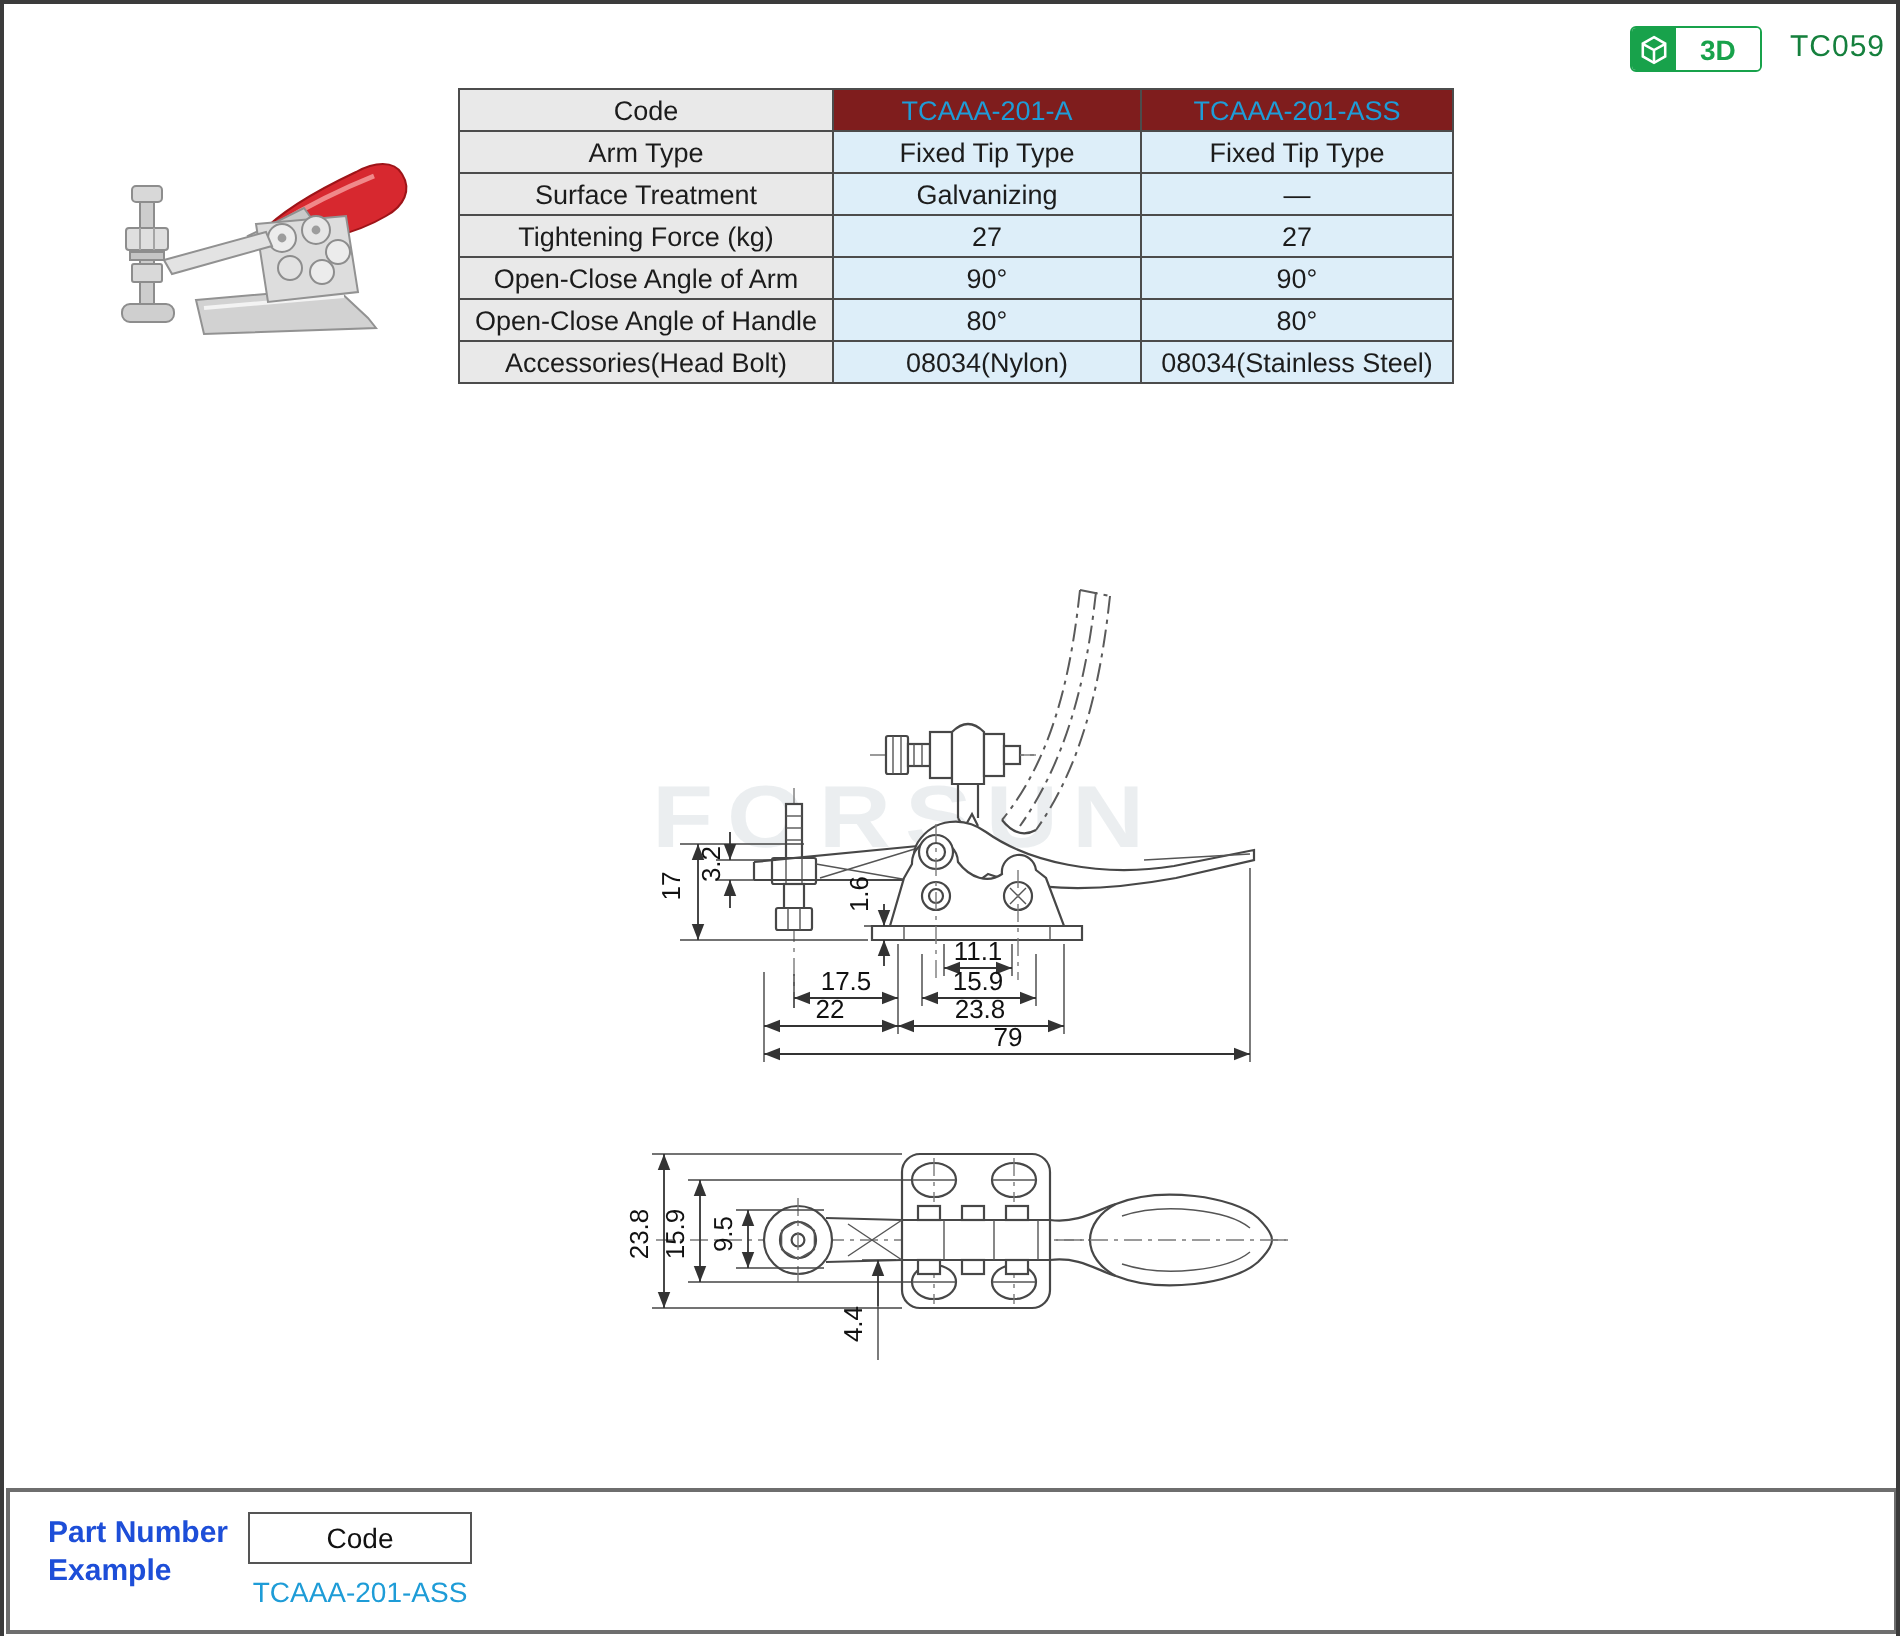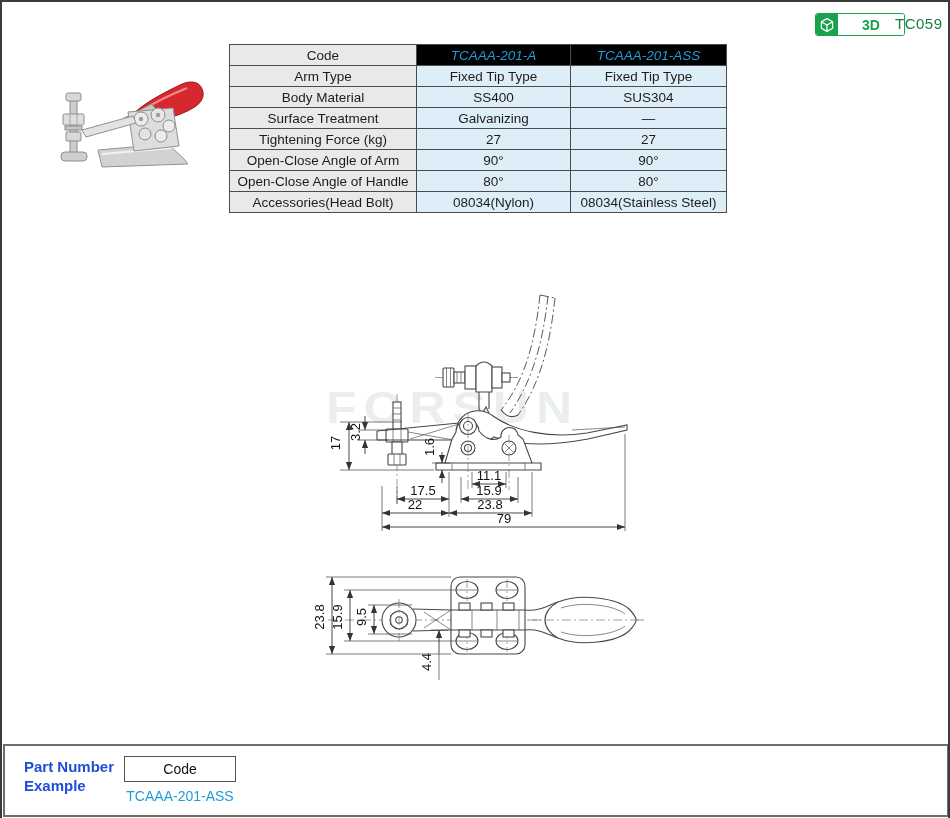--- a/index.html
+++ b/index.html
@@ -7,31 +7,31 @@
     position:relative; width:950px; height:818px; background:#fff;
     font-family:"Liberation Sans", sans-serif; box-sizing:border-box;
     border-top:2px solid #3b3b3b; border-left:2px solid #3b3b3b; border-right:2px solid #3b3b3b;
     overflow:hidden;
   }
   
   .badge3d{position:absolute; left:813px; top:11px; display:flex; align-items:stretch;
     border:1.5px solid #18a24b; border-radius:3px; height:21px; overflow:hidden;}
   .badge3d .cube{background:#18a24b; width:22px; display:flex; align-items:center; justify-content:center;}
   .badge3d .lbl{background:#fff; color:#18a24b; font-weight:bold; font-size:14px;
-    display:flex; align-items:center; padding:0 24px;}
+    display:flex; align-items:center; padding:0 12px;}
   .pagecode{position:absolute; left:893px; top:13px; font-size:15px; color:#15803d; letter-spacing:.5px;}
   
   .spec{position:absolute; left:227px; top:42px; border-collapse:collapse; table-layout:fixed;}
   .spec td{border:1px solid #4c4c4c; height:20px; font-size:13.5px; text-align:center;
     color:#1c1c1c; padding:0; overflow:hidden; white-space:nowrap;}
   .spec{border:1.5px solid #4c4c4c;}
   .spec td.lbl{background:#e9e9e9; width:186px;}
   .spec td.v1{background:#ddeef9; width:153px;}
   .spec td.v2{background:#ddeef9; width:155px;}
-  .spec tr.coderow td.v1, .spec tr.coderow td.v2{background:#000000; color:#1e9cd7;font-style:italic;}
+  .spec tr.coderow td.v1, .spec tr.coderow td.v2{background:#7f1d1d; color:#1e9cd7;}
   
   .wmark{position:absolute; left:324px; top:381px; font-size:50px; font-weight:bold;
     color:#95a6b0; opacity:.18; letter-spacing:7px; transform:scaleY(.88);
     transform-origin:top left; user-select:none;}
   
   .ol{fill:none; stroke:#474747; stroke-width:1.1;}
   .fl{fill:#ffffff; stroke:#474747; stroke-width:1.1;}
   .thin{fill:none; stroke:#555; stroke-width:.7;}
   .cl{stroke:#7a7a7a; stroke-width:.7; stroke-dasharray:9 3 2 3; fill:none;}
   .ph{fill:none; stroke:#5a5a5a; stroke-width:1; stroke-dasharray:9 3 2 3;}
@@ -103,25 +103,20 @@
     <tbody>
         <tr class="coderow">
       <td class="lbl">Code</td>
       <td class="v1">TCAAA-201-A</td>
       <td class="v2">TCAAA-201-ASS</td>
     </tr>
     <tr>
       <td class="lbl">Arm Type</td>
       <td class="v1">Fixed Tip Type</td>
       <td class="v2">Fixed Tip Type</td>
-    </tr>
-    <tr>
-      <td class="lbl">Body Material</td>
-      <td class="v1">SS400</td>
-      <td class="v2">SUS304</td>
     </tr>
     <tr>
       <td class="lbl">Surface Treatment</td>
       <td class="v1">Galvanizing</td>
       <td class="v2">—</td>
     </tr>
     <tr>
       <td class="lbl">Tightening Force (kg)</td>
       <td class="v1">27</td>
       <td class="v2">27</td>

